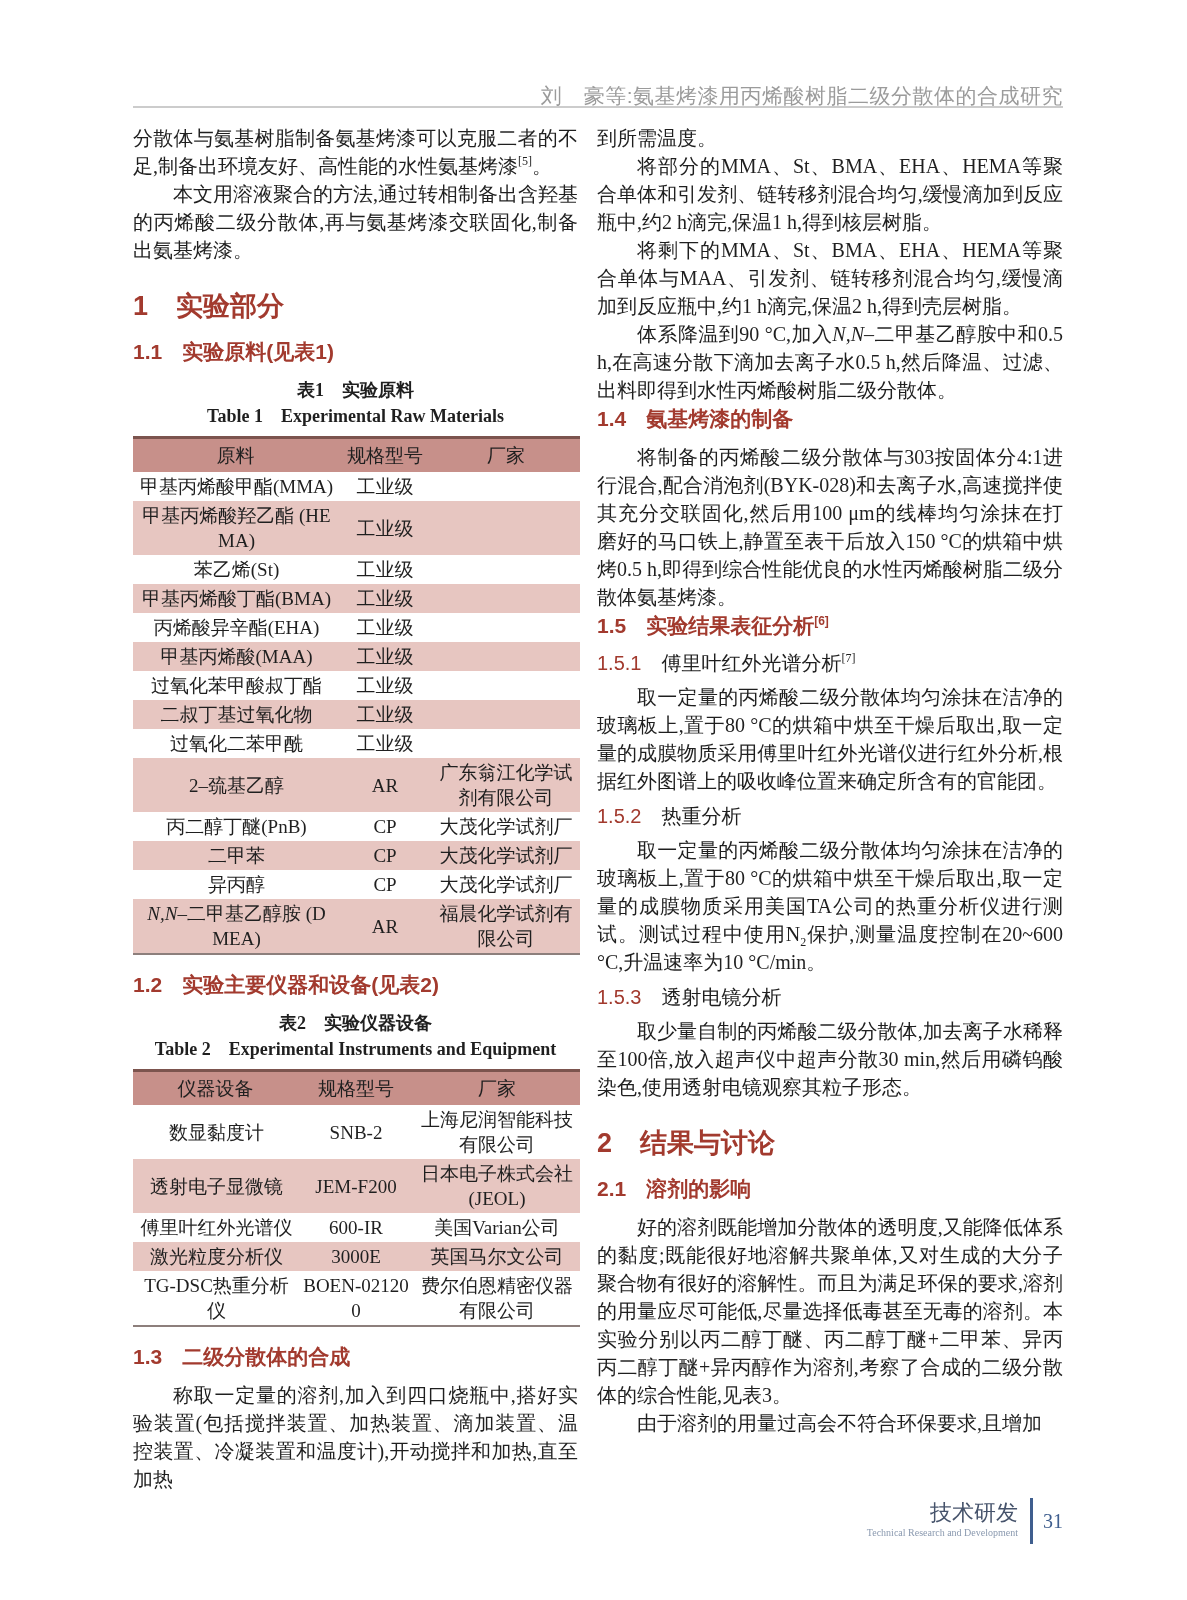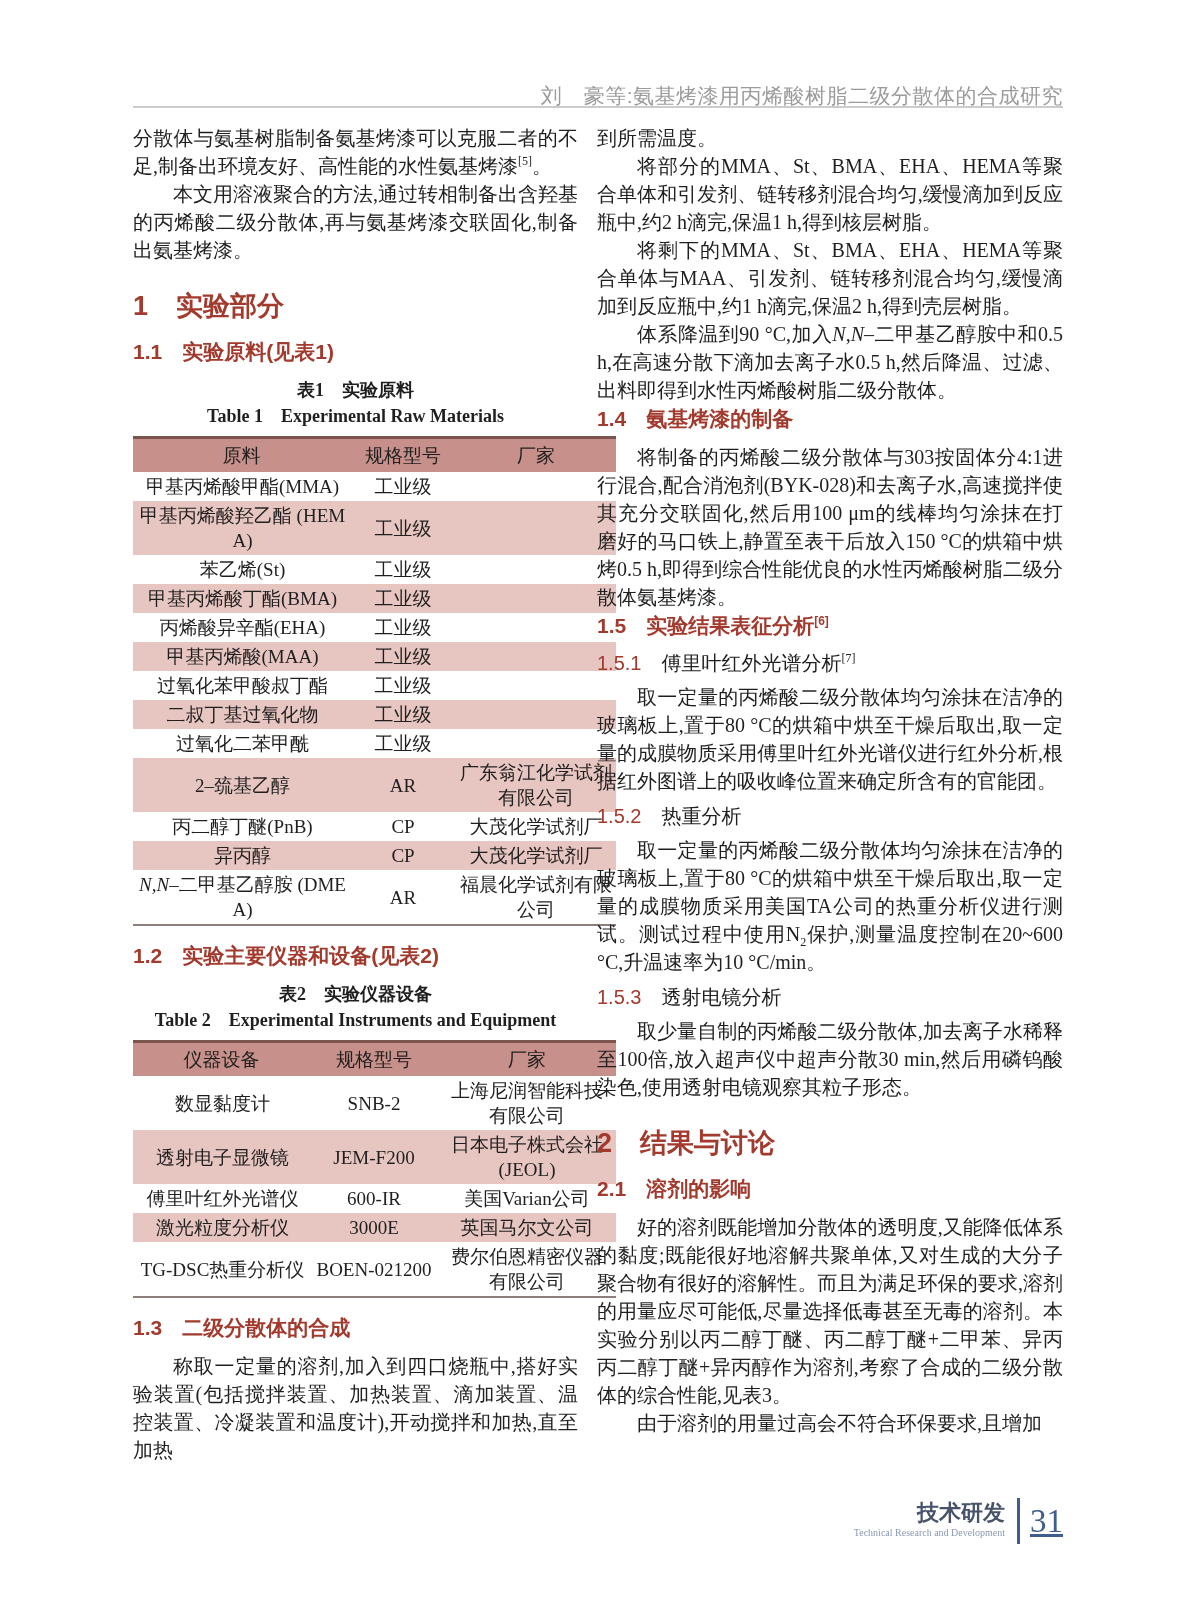--- a/index.html
+++ b/index.html
@@ -40,39 +40,39 @@
   .h-sec3{font-size:20px;margin:8px 0 6px 0;color:var(--ink);}
   .h-sec3 .num{font-family:"Liberation Sans","DejaVu Sans",sans-serif;color:var(--red);margin-right:20px;}
   .h-sec3 sup{color:var(--ink);}
   .tbl-cap-cn{text-align:center;font-weight:bold;font-size:18px;margin:12px 0 2px 0;}
   .tbl-cap-en{text-align:center;font-weight:bold;font-size:18px;margin:0 0 8px 0;}
   table{
     width:100%;border-collapse:collapse;table-layout:fixed;
     border-top:3px solid #7c544e;border-bottom:2px solid #8d7f7c;
     font-size:19px;margin:0 0 16px 0;
   }
-  thead th{background:var(--tbl-head);font-weight:normal;text-align:center;padding:4px 8px;line-height:25px;margin-left:28px;}
+  thead th{background:var(--tbl-head);font-weight:normal;text-align:center;padding:4px 2px;line-height:25px;margin-left:28px;}
   tbody tr:nth-child(even){background:var(--tbl-alt);}
   td{padding:2px 4px;line-height:25px;vertical-align:middle;word-break:break-all;}
   td.c0{text-align:center;padding-left:6px;}
   td.c1,td.c2{text-align:center;}
   #tbl1 .c0{width:201px;} #tbl1 .c1{width:90px;}  #tbl1 .c2{width:144px;}
   #tbl2 .c0{width:161px;} #tbl2 .c1{width:112px;} #tbl2 .c2{width:162px;}
   .footer{
     position:absolute;top:1498px;right:124px;
     display:flex;align-items:center;
   }
   .footer .labels{text-align:right;}
   .footer .cn{
-    font-family:"Liberation Sans","DejaVu Sans",sans-serif;font-weight:bold;
+    font-family:"Liberation Sans","DejaVu Sans",sans-serif;font-weight:normal;
     font-size:22px;color:#46536b;line-height:24px;text-align:right;
   }
   .footer .en{font-size:10px;color:#8a99af;line-height:16px;}
   .footer .vbar{width:3px;height:46px;background:var(--blue);margin:0 10px 0 12px;}
-  .footer .pagenum{font-size:33px;color:var(--blue);text-decoration:underline;}
+  .footer .pagenum{font-size:20px;color:var(--blue);}
 </style>
 </head>
 <body>
 
 <div class="page">
 
   <div class="running-head">刘　豪等:氨基烤漆用丙烯酸树脂二级分散体的合成研究</div>
   <div class="head-rule"></div>
 
   <div class="col col-left">
@@ -142,20 +142,25 @@
             <td class="c1"><span>工业级</span></td>
             <td class="c2"></td>
           </tr>
           <tr>
             <td class="c0"><span>2–巯基乙醇</span></td>
             <td class="c1"><span>AR</span></td>
             <td class="c2"><span>广东翁江化学试剂有限公司</span></td>
           </tr>
           <tr>
             <td class="c0"><span>丙二醇丁醚(PnB)</span></td>
+            <td class="c1"><span>CP</span></td>
+            <td class="c2"><span>大茂化学试剂厂</span></td>
+          </tr>
+          <tr>
+            <td class="c0"><span>二甲苯</span></td>
             <td class="c1"><span>CP</span></td>
             <td class="c2"><span>大茂化学试剂厂</span></td>
           </tr>
           <tr>
             <td class="c0"><span>异丙醇</span></td>
             <td class="c1"><span>CP</span></td>
             <td class="c2"><span>大茂化学试剂厂</span></td>
           </tr>
           <tr>
             <td class="c0"><i>N,N</i><span>–二甲基乙醇胺 (DMEA)</span></td>

